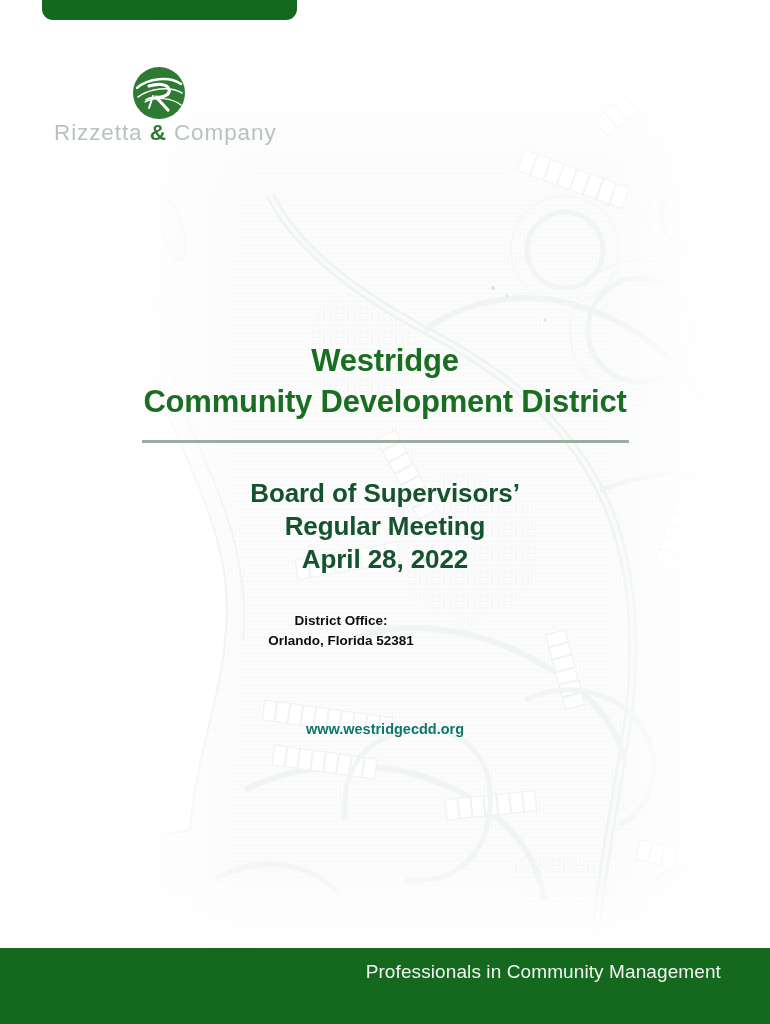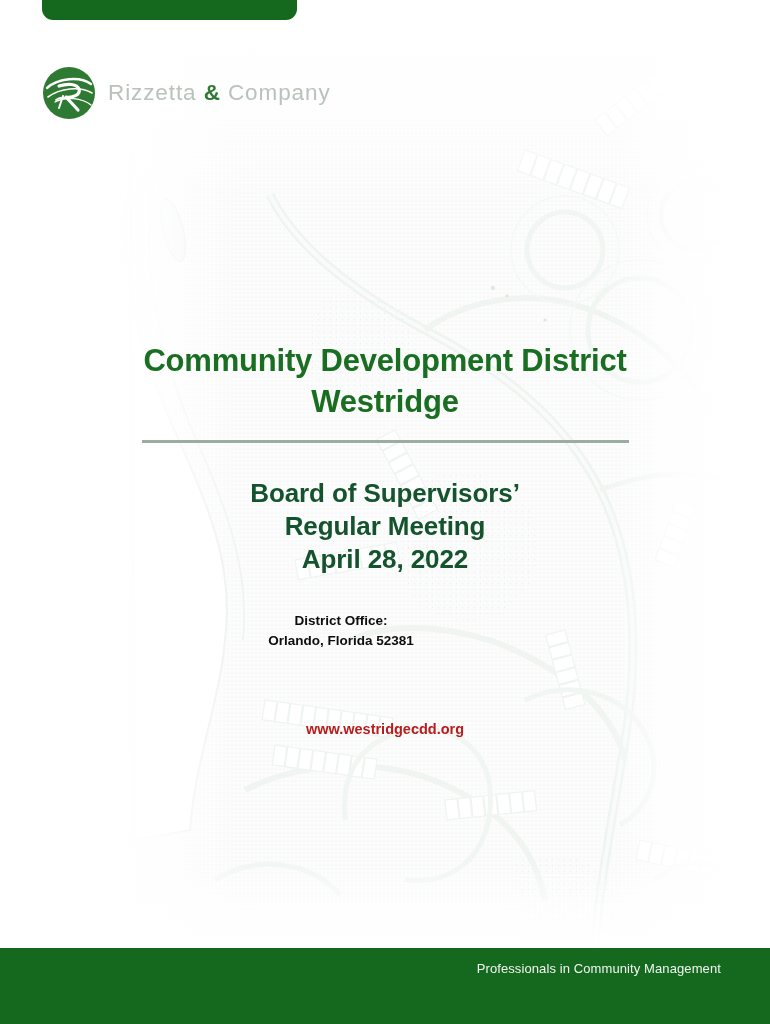--- a/index.html
+++ b/index.html
@@ -62,20 +62,21 @@
     border-bottom-right-radius: 11px;
   }
 
   
   .brand {
     position: absolute;
     left: 42px;
     top: 66px;
     display: flex;
     align-items: center;
+    flex-direction: column;
   }
   .brand-mark { width: 54px; height: 54px; flex: none; display: block; }
   .brand-word {
     margin-left: 12px;
     font-size: 22.5px;
     letter-spacing: 0.9px;
     color: #b9c2bb;
     white-space: nowrap;
     font-weight: 400;
   }
@@ -130,40 +131,40 @@
     line-height: 19.5px;
   }
 
   
   .website {
     position: absolute;
     left: 0;
     top: 721px;
     width: 770px;
     text-align: center;
-    color: #b91c1c;
+    color: #0f766e;
     font-weight: bold;
     font-size: 14.5px;
   }
 
   
   .footer {
     position: absolute;
     left: 0;
     top: 948px;
     width: 770px;
     height: 76px;
     background: #15691f;
   }
   .footer-tagline {
     position: absolute;
     right: 49px;
     top: 13px;
     color: #f2f5f2;
-    font-size: 13px;
+    font-size: 19px;
     letter-spacing: 0.1px;
     white-space: nowrap;
   }
 </style>
 </head>
 <body>
 
 <div class="page">
 
   <div class="watermark">
@@ -341,22 +342,22 @@
       <path d="M6 31 C18 22 38 20 50 27" fill="none" stroke="#ffffff" stroke-width="1.6" stroke-linecap="round"></path>
       <path d="M13 36 C24 30 40 32 49 39" fill="none" stroke="#ffffff" stroke-width="1.4" stroke-linecap="round"></path>
       <path d="M17 20 C26 17 35 18 37 23 C39 29 30 32 24 31 L36 44" fill="none" stroke="#ffffff" stroke-width="3.2" stroke-linecap="round" stroke-linejoin="round"></path>
       <path d="M14 34 C18 31 24 31 27 34" fill="none" stroke="#ffffff" stroke-width="1.8" stroke-linecap="round"></path>
       <path d="M21 30 L17 42" fill="none" stroke="#ffffff" stroke-width="2" stroke-linecap="round"></path>
     </svg>
     <div class="brand-word"><span>Rizzetta </span><span class="brand-amp">&amp;</span><span> Company</span></div>
   </div>
 
   <div class="title-block">
+    <div class="district-title">Westridge</div>
     <div class="district-title">Community Development District</div>
-    <div class="district-title">Westridge</div>
     <div class="rule"></div>
   </div>
 
   <div class="meeting">
     <div>Board of Supervisors’</div>
     <div>Regular Meeting</div>
     <div>April 28, 2022</div>
   </div>
 
   <div class="office">

